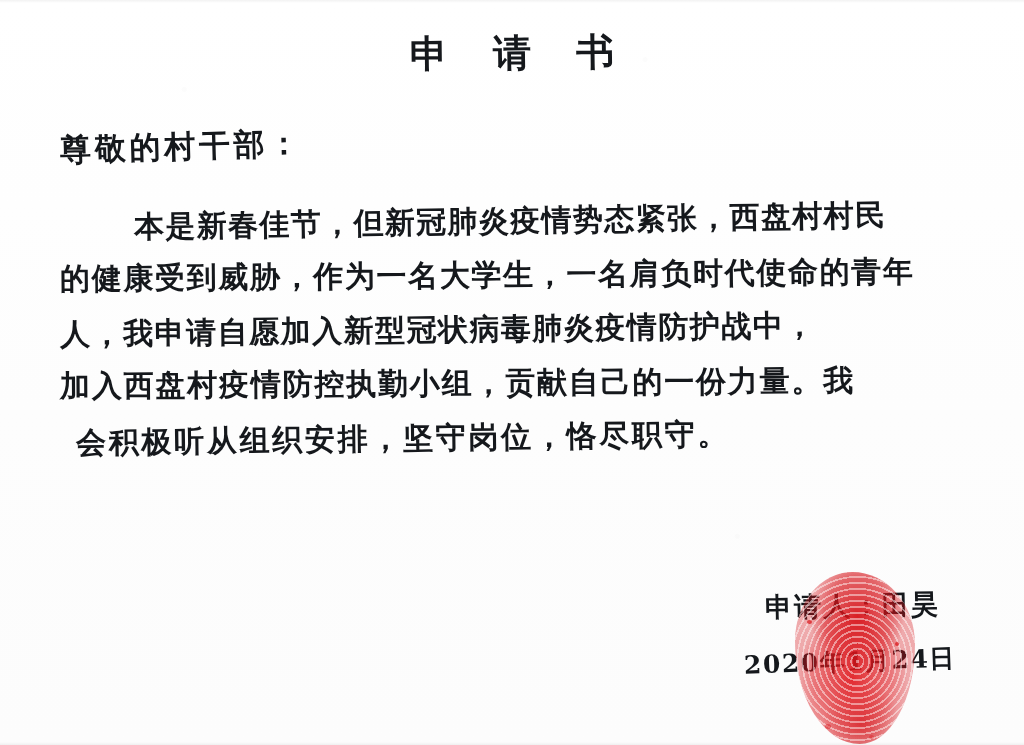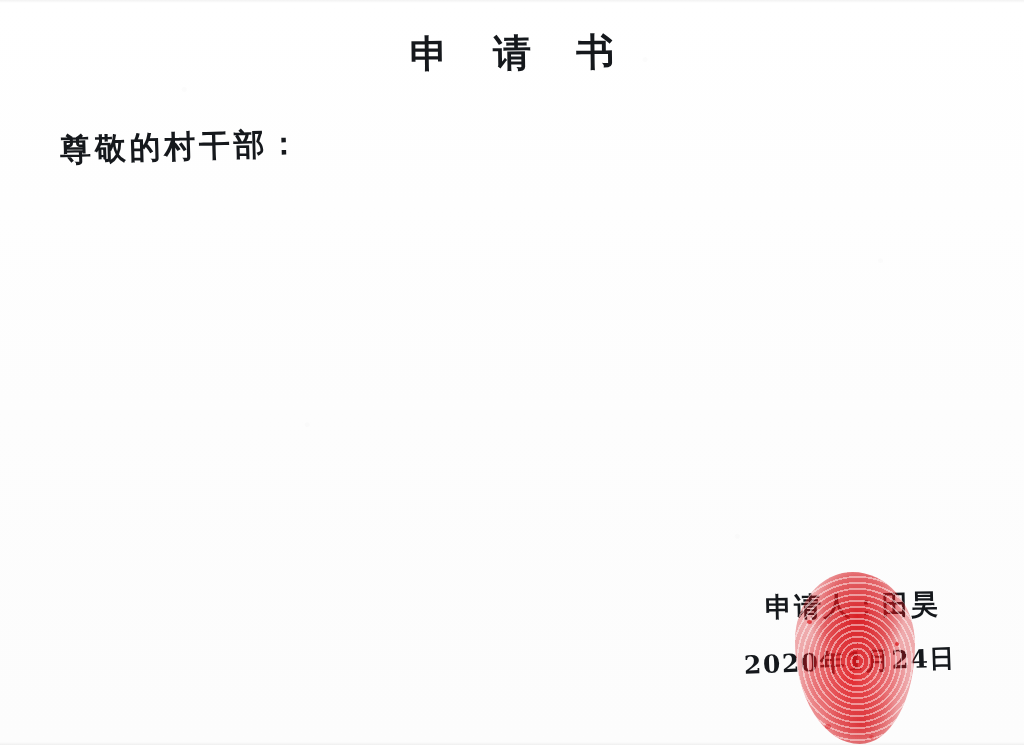--- a/index.html
+++ b/index.html
@@ -151,20 +151,27 @@
 </head>
 <body>
 
 <div class="page">
   <div class="scan-edge-top"></div>
 
   <div class="hand doc-title">申 请 书</div>
 
   <div class="hand salutation">尊敬的村干部：</div>
 
+  <div class="body-block">
+    <div class="hand body-line l1">本是新春佳节，但新冠肺炎疫情势态紧张，西盘村村民</div>
+    <div class="hand body-line l2">的健康受到威胁，作为一名大学生，一名肩负时代使命的青年</div>
+    <div class="hand body-line l3">人，我申请自愿加入新型冠状病毒肺炎疫情防护战中，</div>
+    <div class="hand body-line l4">加入西盘村疫情防控执勤小组，贡献自己的一份力量。我</div>
+    <div class="hand body-line l5">会积极听从组织安排，坚守岗位，恪尽职守。</div>
+  </div>
 
   <div class="hand signature">申请人：田昊</div>
 
   <div class="hand sign-date">2020年1月24日</div>
 
   <div class="fingerprint">
     <div class="fp-blob"></div>
     <div class="fp-ridges"></div>
     <div class="fp-speck" style="left:12px; top:48px; width:5px; height:4px;"></div>
     <div class="fp-speck" style="left:100px; top:70px; width:4px; height:4px;"></div>

